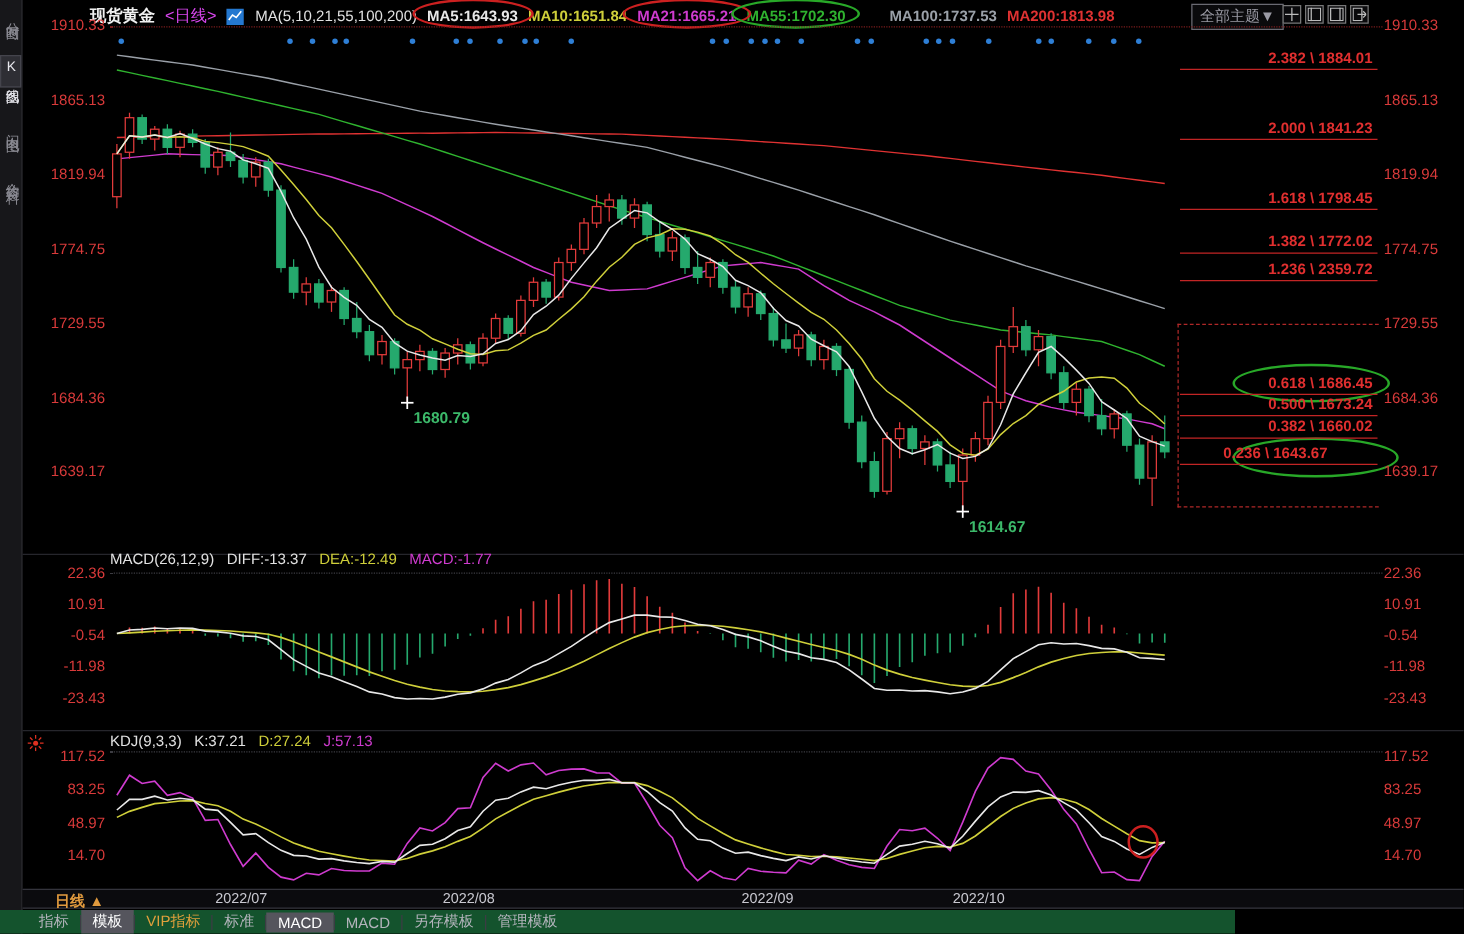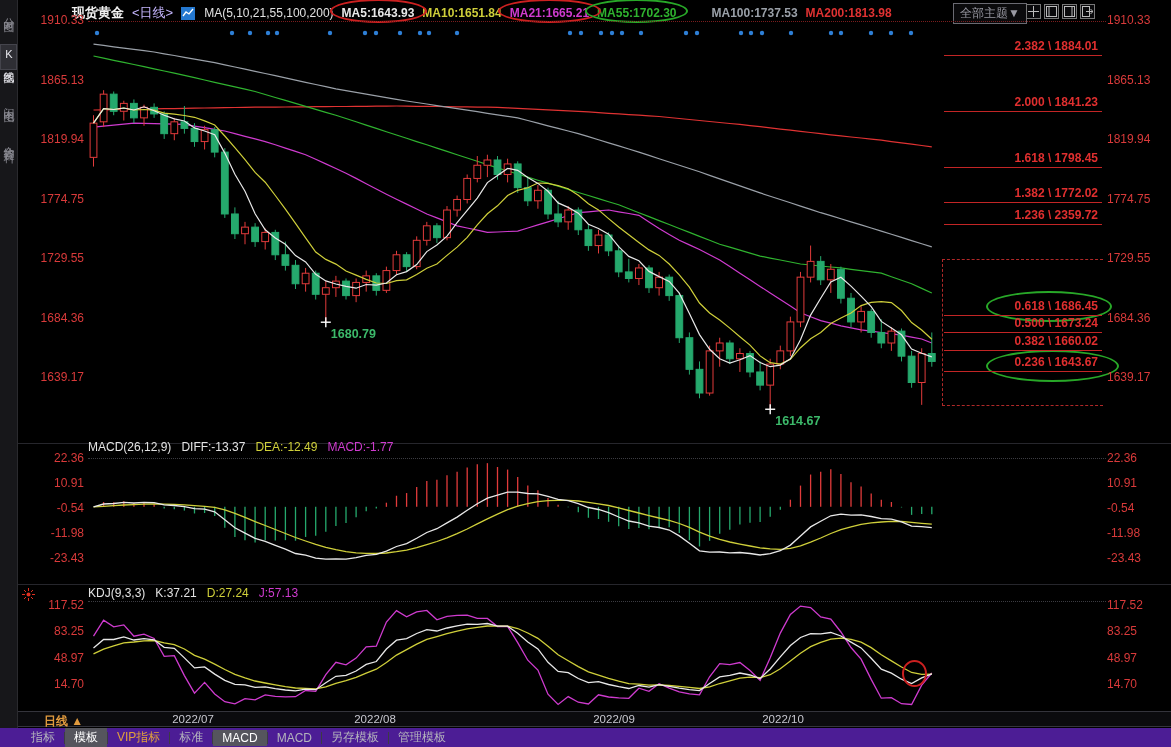--- a/index.html
+++ b/index.html
@@ -6,42 +6,42 @@
   html,body{background:#000}
   body{width:1171px;height:747px;font-family:"Liberation Sans",sans-serif;overflow:hidden}
   #app{position:relative;width:1171px;height:747px;background:#000;overflow:hidden}
   
   .sidebar{position:absolute;left:0;top:0;width:18px;height:747px;background:#17171a;border-right:1px solid #2a2a2e;display:flex;flex-direction:column;align-items:center;padding-top:6px;gap:26px}
   .side-item{writing-mode:vertical-rl;text-orientation:upright;font-size:11px;color:#8a8a92;letter-spacing:2px;cursor:pointer;padding:3px 0}
   .side-item.active{color:#e8e8ee;background:#2e2e34;border:1px solid #44444c}
   
   .header{position:absolute;left:72px;top:3px;height:20px;display:flex;align-items:center;gap:8px;white-space:nowrap}
   .sym{color:#f0f0f0;font-size:13px;font-weight:bold}
-  .per{color:#c4b5fd;font-size:13px}
+  .per{color:#d946ef;font-size:13px}
   .malabel{color:#e2e2e2;font-size:12px}
   .ma-v{font-size:12px;font-weight:bold}
   .chart-ic{width:15px;height:15px;display:inline-block}
   .ellipse{position:absolute;border-radius:50%;pointer-events:none}
   .theme-btn{position:absolute;left:953px;top:3px;border:1px solid #6a6a72;color:#9a9aa4;font-size:12px;padding:1px 6px;background:#0a0a0c;cursor:pointer}
   .tool-icons{position:absolute;left:1026px;top:4px;display:flex;gap:3px}
   .tool-icons span{width:15px;height:15px;border:1px solid #777;display:inline-flex;align-items:center;justify-content:center;cursor:pointer;background:#0a0a0c}
   svg{position:absolute;overflow:hidden;display:block}
   svg text{font-family:"Liberation Sans",sans-serif}
   .tick{position:absolute;font-size:12px;color:#d93a3a;height:14px;line-height:14px;white-space:nowrap}
   .fib-line{position:absolute;height:0;border-top:1px solid #c22525}
   .fib-label{position:absolute;width:154px;text-align:right;font-size:12px;font-weight:bold;color:#e02f2f;white-space:nowrap}
   .dotline{position:absolute;height:0;border-top:1px dotted #3c3c42}
   .sep{position:absolute;left:18px;width:1153px;height:0;border-top:1px solid #26262c}
   .fib-box{position:absolute;left:942px;top:259px;width:161px;height:147px;border-left:1px dashed #b02828;border-top:1px dashed #b02828;border-bottom:1px dashed #b02828}
   .ind-header{position:absolute;display:flex;gap:10px;font-size:12px;white-space:nowrap;align-items:center}
   .c-white{color:#e2e2e2}.c-yellow{color:#cfcf3a}.c-magenta{color:#cf3bcf}
   .date-row{position:absolute;left:18px;top:711px;width:1153px;height:16px;background:#0b0b0e;border-top:1px solid #34343c;border-bottom:1px solid #34343c}
   .date-label{position:absolute;top:1px;width:70px;text-align:center;font-size:11.5px;color:#c8c8d0}
   .period-chip{position:absolute;left:26px;top:1px;font-size:12px;font-weight:bold;color:#e09a3e;cursor:pointer}
-  .toolbar{position:absolute;left:0;top:728px;width:1171px;height:19px;background:#4c1d95;display:flex;align-items:center;padding-left:22px;font-size:12px}
+  .toolbar{position:absolute;left:0;top:728px;width:988px;height:19px;background:#14532d;display:flex;align-items:center;padding-left:22px;font-size:12px}
   .tab{color:#b4b4bc;padding:1px 9px;cursor:pointer;white-space:nowrap}
   .tab.selected{background:#55555d;color:#fff}
   .tab.vip{color:#e0a03c}
   .tab-div{width:1px;height:12px;background:#3c3c44}
   .watermark{position:absolute;left:966px;top:694px;font-size:46px;letter-spacing:5px;color:#f2f2f2}
   .sun-icon{position:absolute;left:22px;top:588px;width:13px;height:13px}
 </style>
 </head>
 <body>
 
@@ -518,14 +518,14 @@
     <div class="fib-label" style="position: absolute; left: 944px; top: 186.094px;">1.382 \ 1772.02</div>
     <div class="fib-line" style="position: absolute; left: 944px; top: 223.62px; width: 158px;"></div>
     <div class="fib-label" style="position: absolute; left: 944px; top: 207.62px;">1.236 \ 2359.72</div>
     <div class="fib-line" style="position: absolute; left: 944px; top: 314.753px; width: 158px;"></div>
     <div class="fib-label" style="position: absolute; left: 944px; top: 298.753px;">0.618 \ 1686.45</div>
     <div class="fib-line" style="position: absolute; left: 944px; top: 332.145px; width: 158px;"></div>
     <div class="fib-label" style="position: absolute; left: 944px; top: 316.145px;">0.500 \ 1673.24</div>
     <div class="fib-line" style="position: absolute; left: 944px; top: 349.55px; width: 158px;"></div>
     <div class="fib-label" style="position: absolute; left: 944px; top: 333.55px;">0.382 \ 1660.02</div>
     <div class="fib-line" style="position: absolute; left: 944px; top: 371.075px; width: 158px;"></div>
-    <div class="fib-label" style="position: absolute; left: 944px; top: 355.075px;">0.236 \ 1643.67</div>
+    <div class="fib-label" style="position: absolute; left: 908px; top: 355.075px;">0.236 \ 1643.67</div>
   </div>
 
 </body></html>

